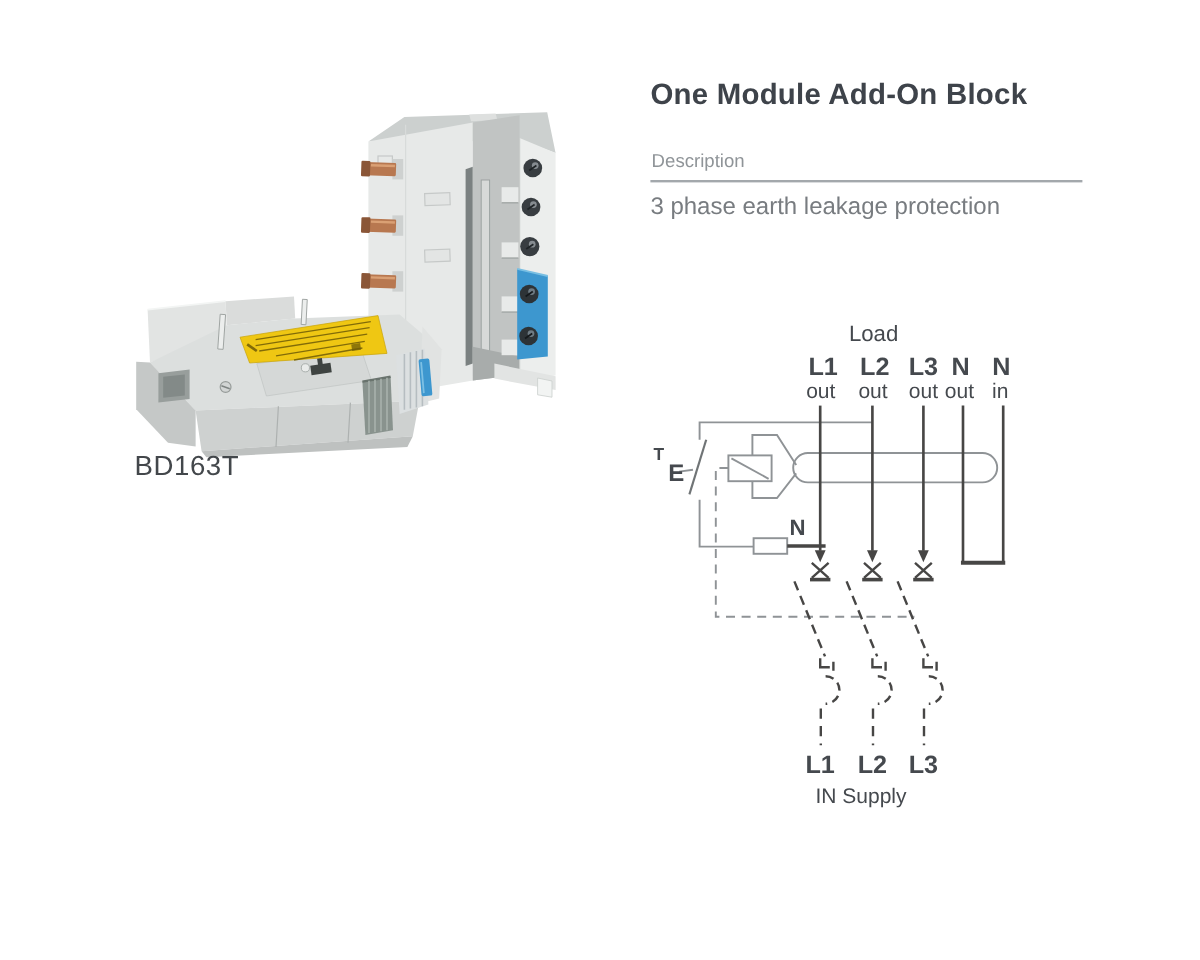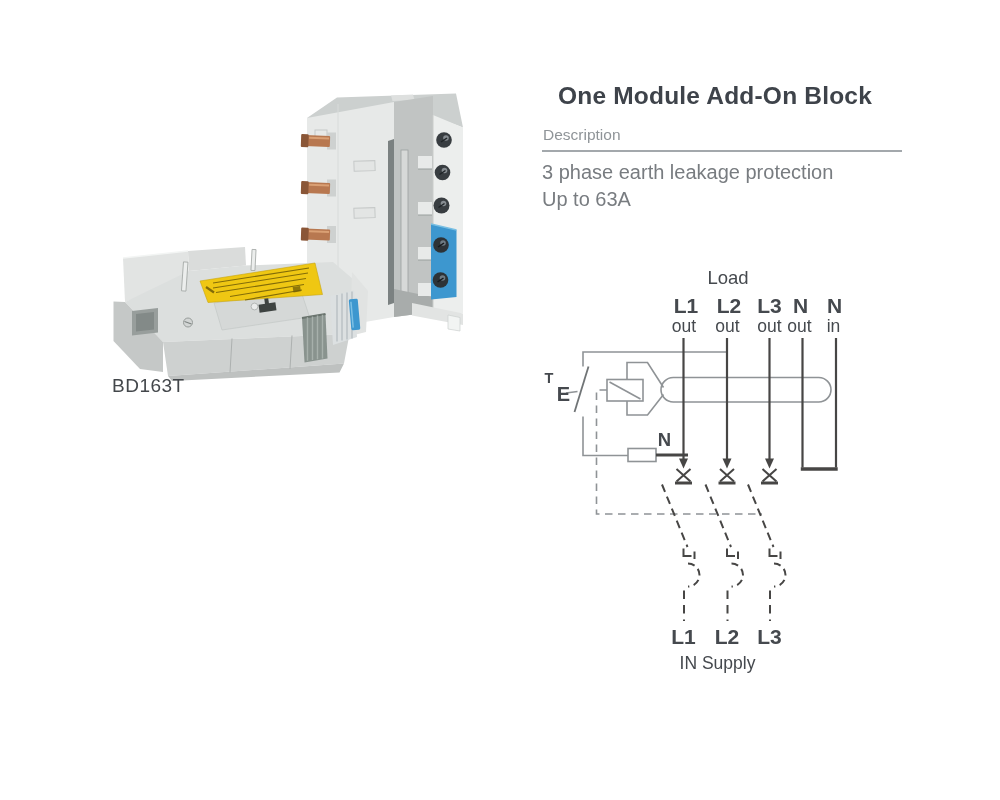--- a/index.html
+++ b/index.html
@@ -9,24 +9,24 @@
     width: 1000px;
     height: 800px;
     font-family: "Liberation Sans", sans-serif;
     position: relative;
     overflow: hidden;
   }
   .abs { position: absolute; }
   #photo-svg { left: 100px; top: 80px; width: 380px; height: 310px; }
   #model-label {
     left: 112px; top: 375px;
-    font-size: 19px; color: #43474b; letter-spacing: 0.5px;
+    font-size: 23px; color: #43474b; letter-spacing: 0.5px;
   }
   #page-title {
-    left: 542px; top: 66px; margin: 16px;
+    left: 542px; top: 66px; margin: 0;
     font-size: 24.5px; font-weight: bold; color: #3e434a; letter-spacing: 0.2px;
   }
   #desc-heading {
     left: 543px; top: 126px;
     font-size: 15.5px; color: #8f9498; text-align: center;
   }
   #section-rule {
     left: 542px; top: 150px; width: 360px; height: 2px;
     background: #a3a8ac;
   }
@@ -175,21 +175,20 @@
     </g>
   </svg>
 
   <div id="model-label" class="abs">BD163T</div>
 
   <h1 id="page-title" class="abs">One Module Add-On Block</h1>
   <div id="desc-heading" class="abs">Description</div>
   <div id="section-rule" class="abs"></div>
   <div id="desc-body" class="abs">
     <div>3 phase earth leakage protection</div>
-    <div>Up to 63A</div>
   </div>
 
   <svg id="diagram-svg" class="abs" viewBox="535 255 380 425" xmlns="http://www.w3.org/2000/svg">
 
     <g stroke="#8f9396" stroke-width="1.6" fill="none">
       <path d="M727,352 H583 V366.5"></path>
       <line x1="588.5" y1="366.5" x2="574.5" y2="412" stroke="#707476" stroke-width="1.8"></line>
       <line x1="566" y1="393" x2="577.5" y2="391.5"></line>
       <path d="M583,416.5 V455.5 H628"></path>
       <path d="M663.5,387.5 L647.5,362.5 L627,362.5 L627,415 L647.5,415 L663.5,394.5"></path>

